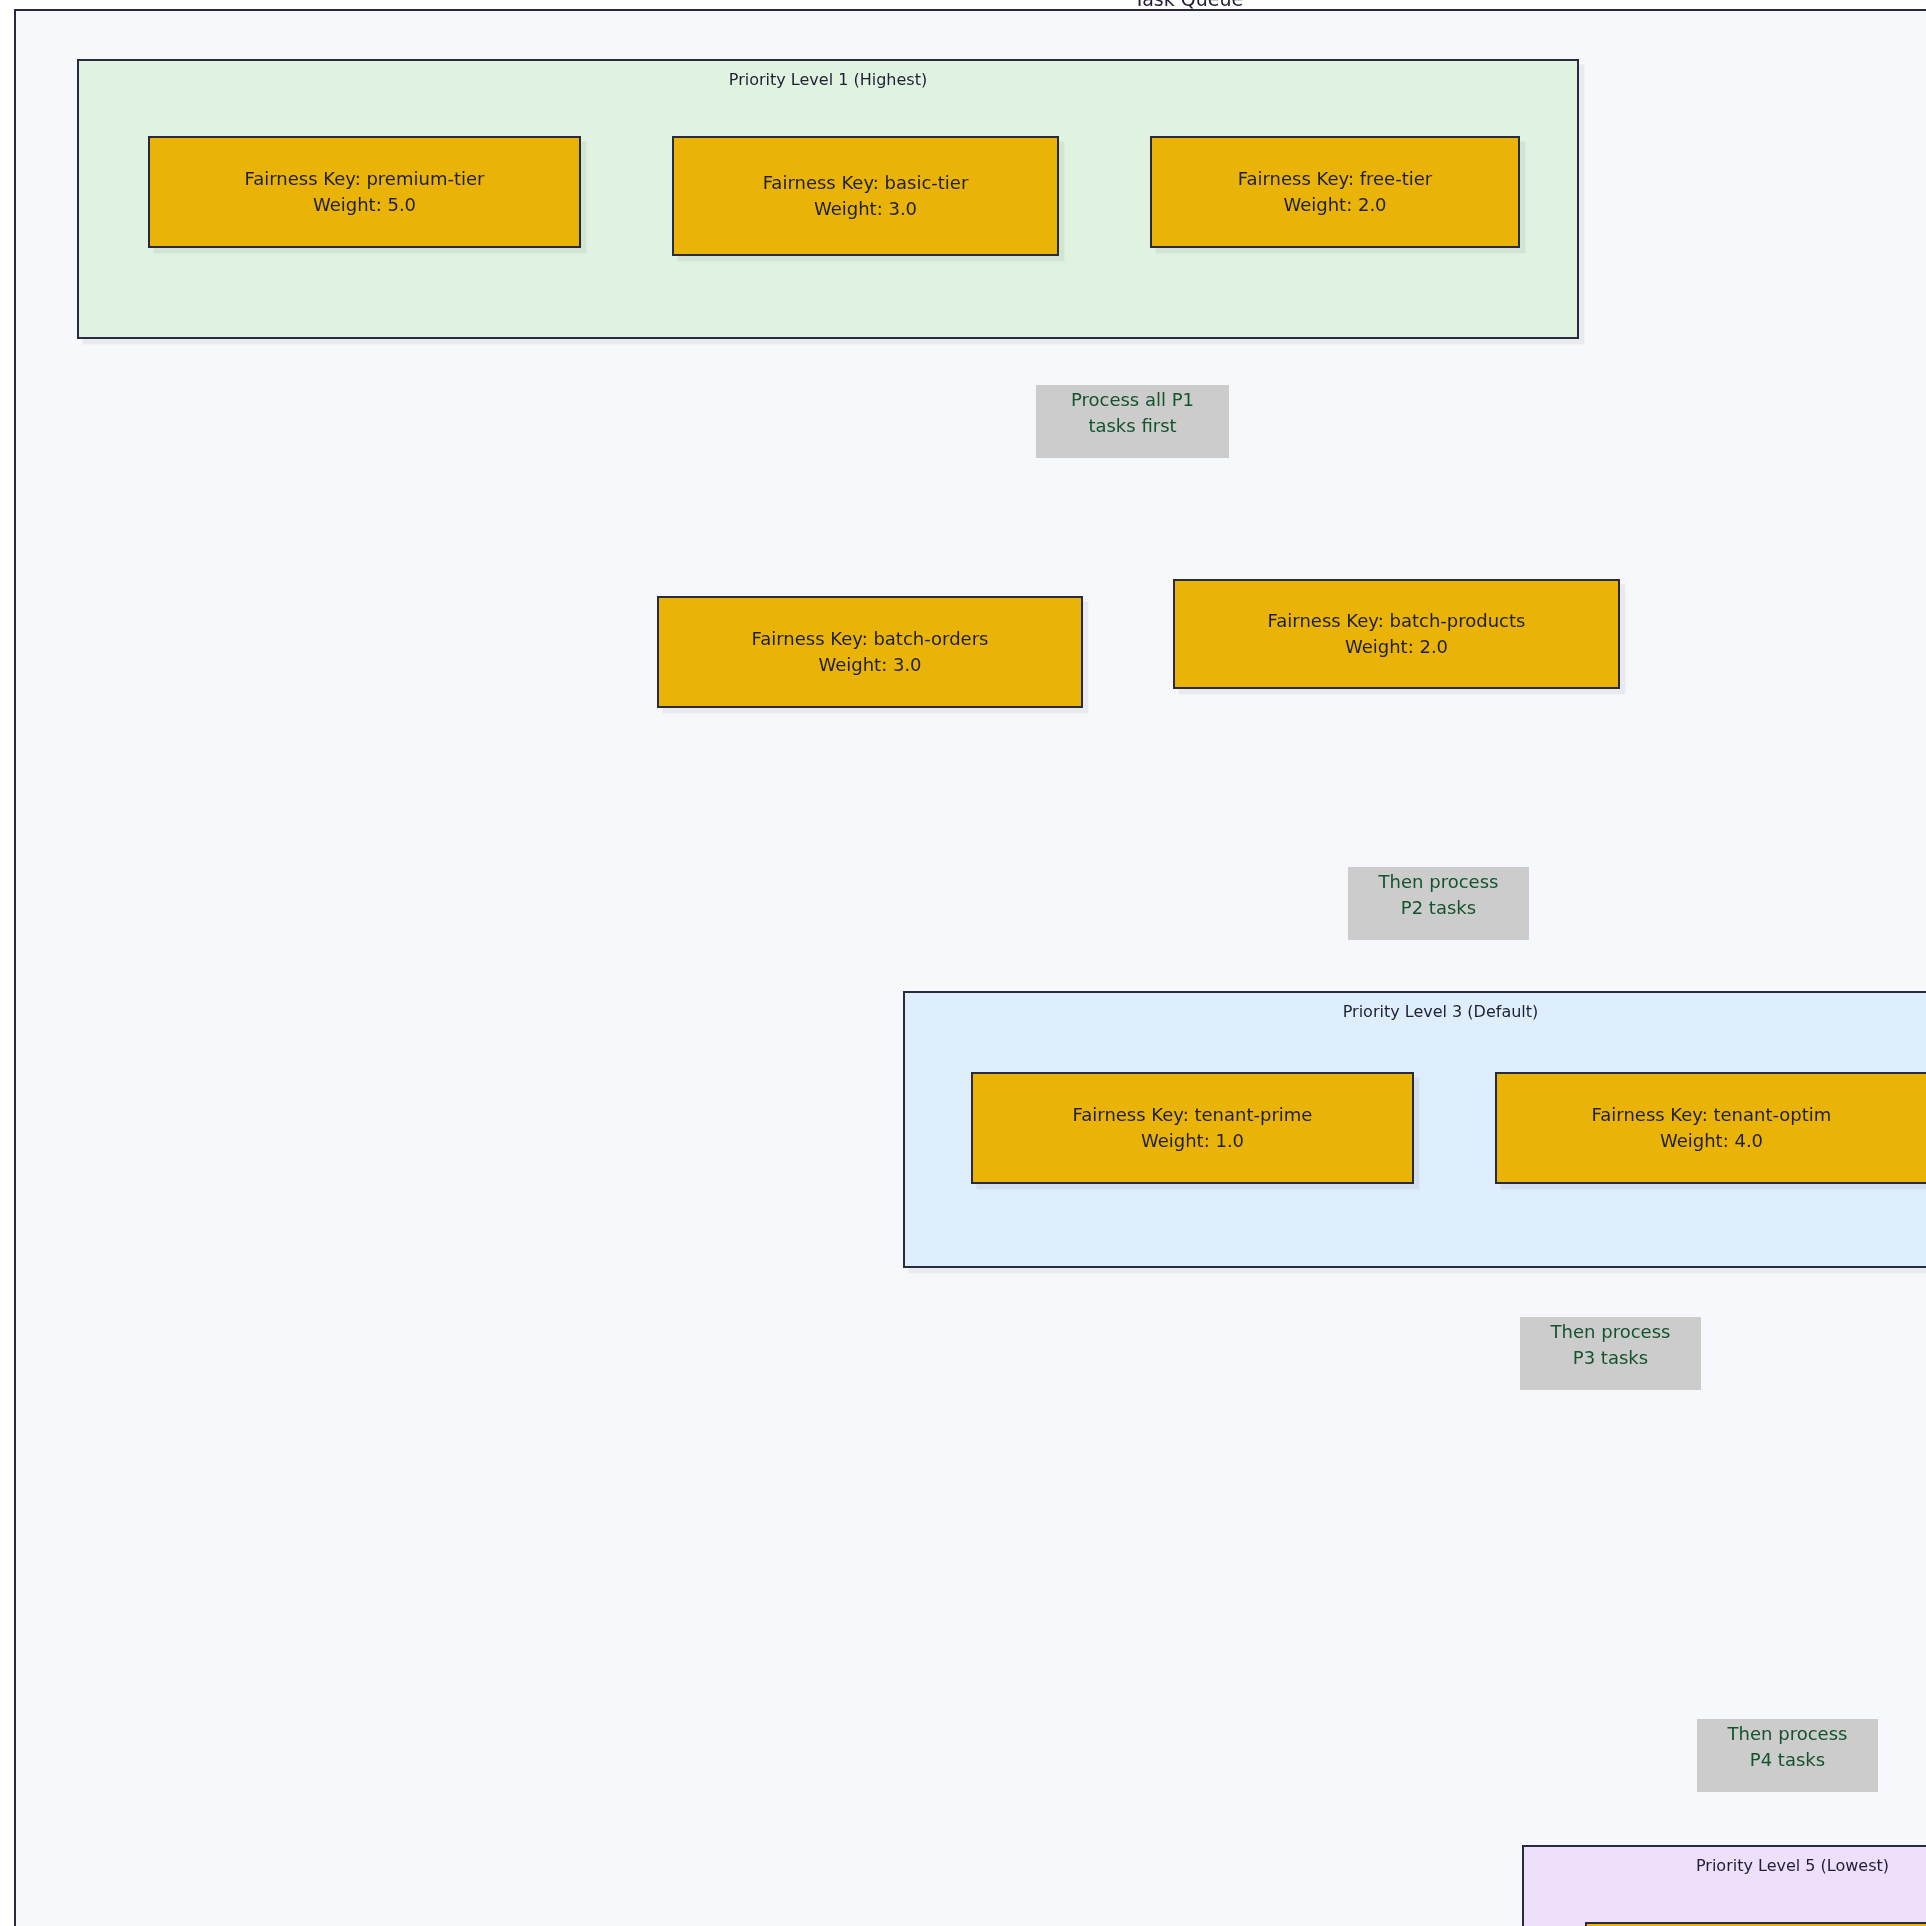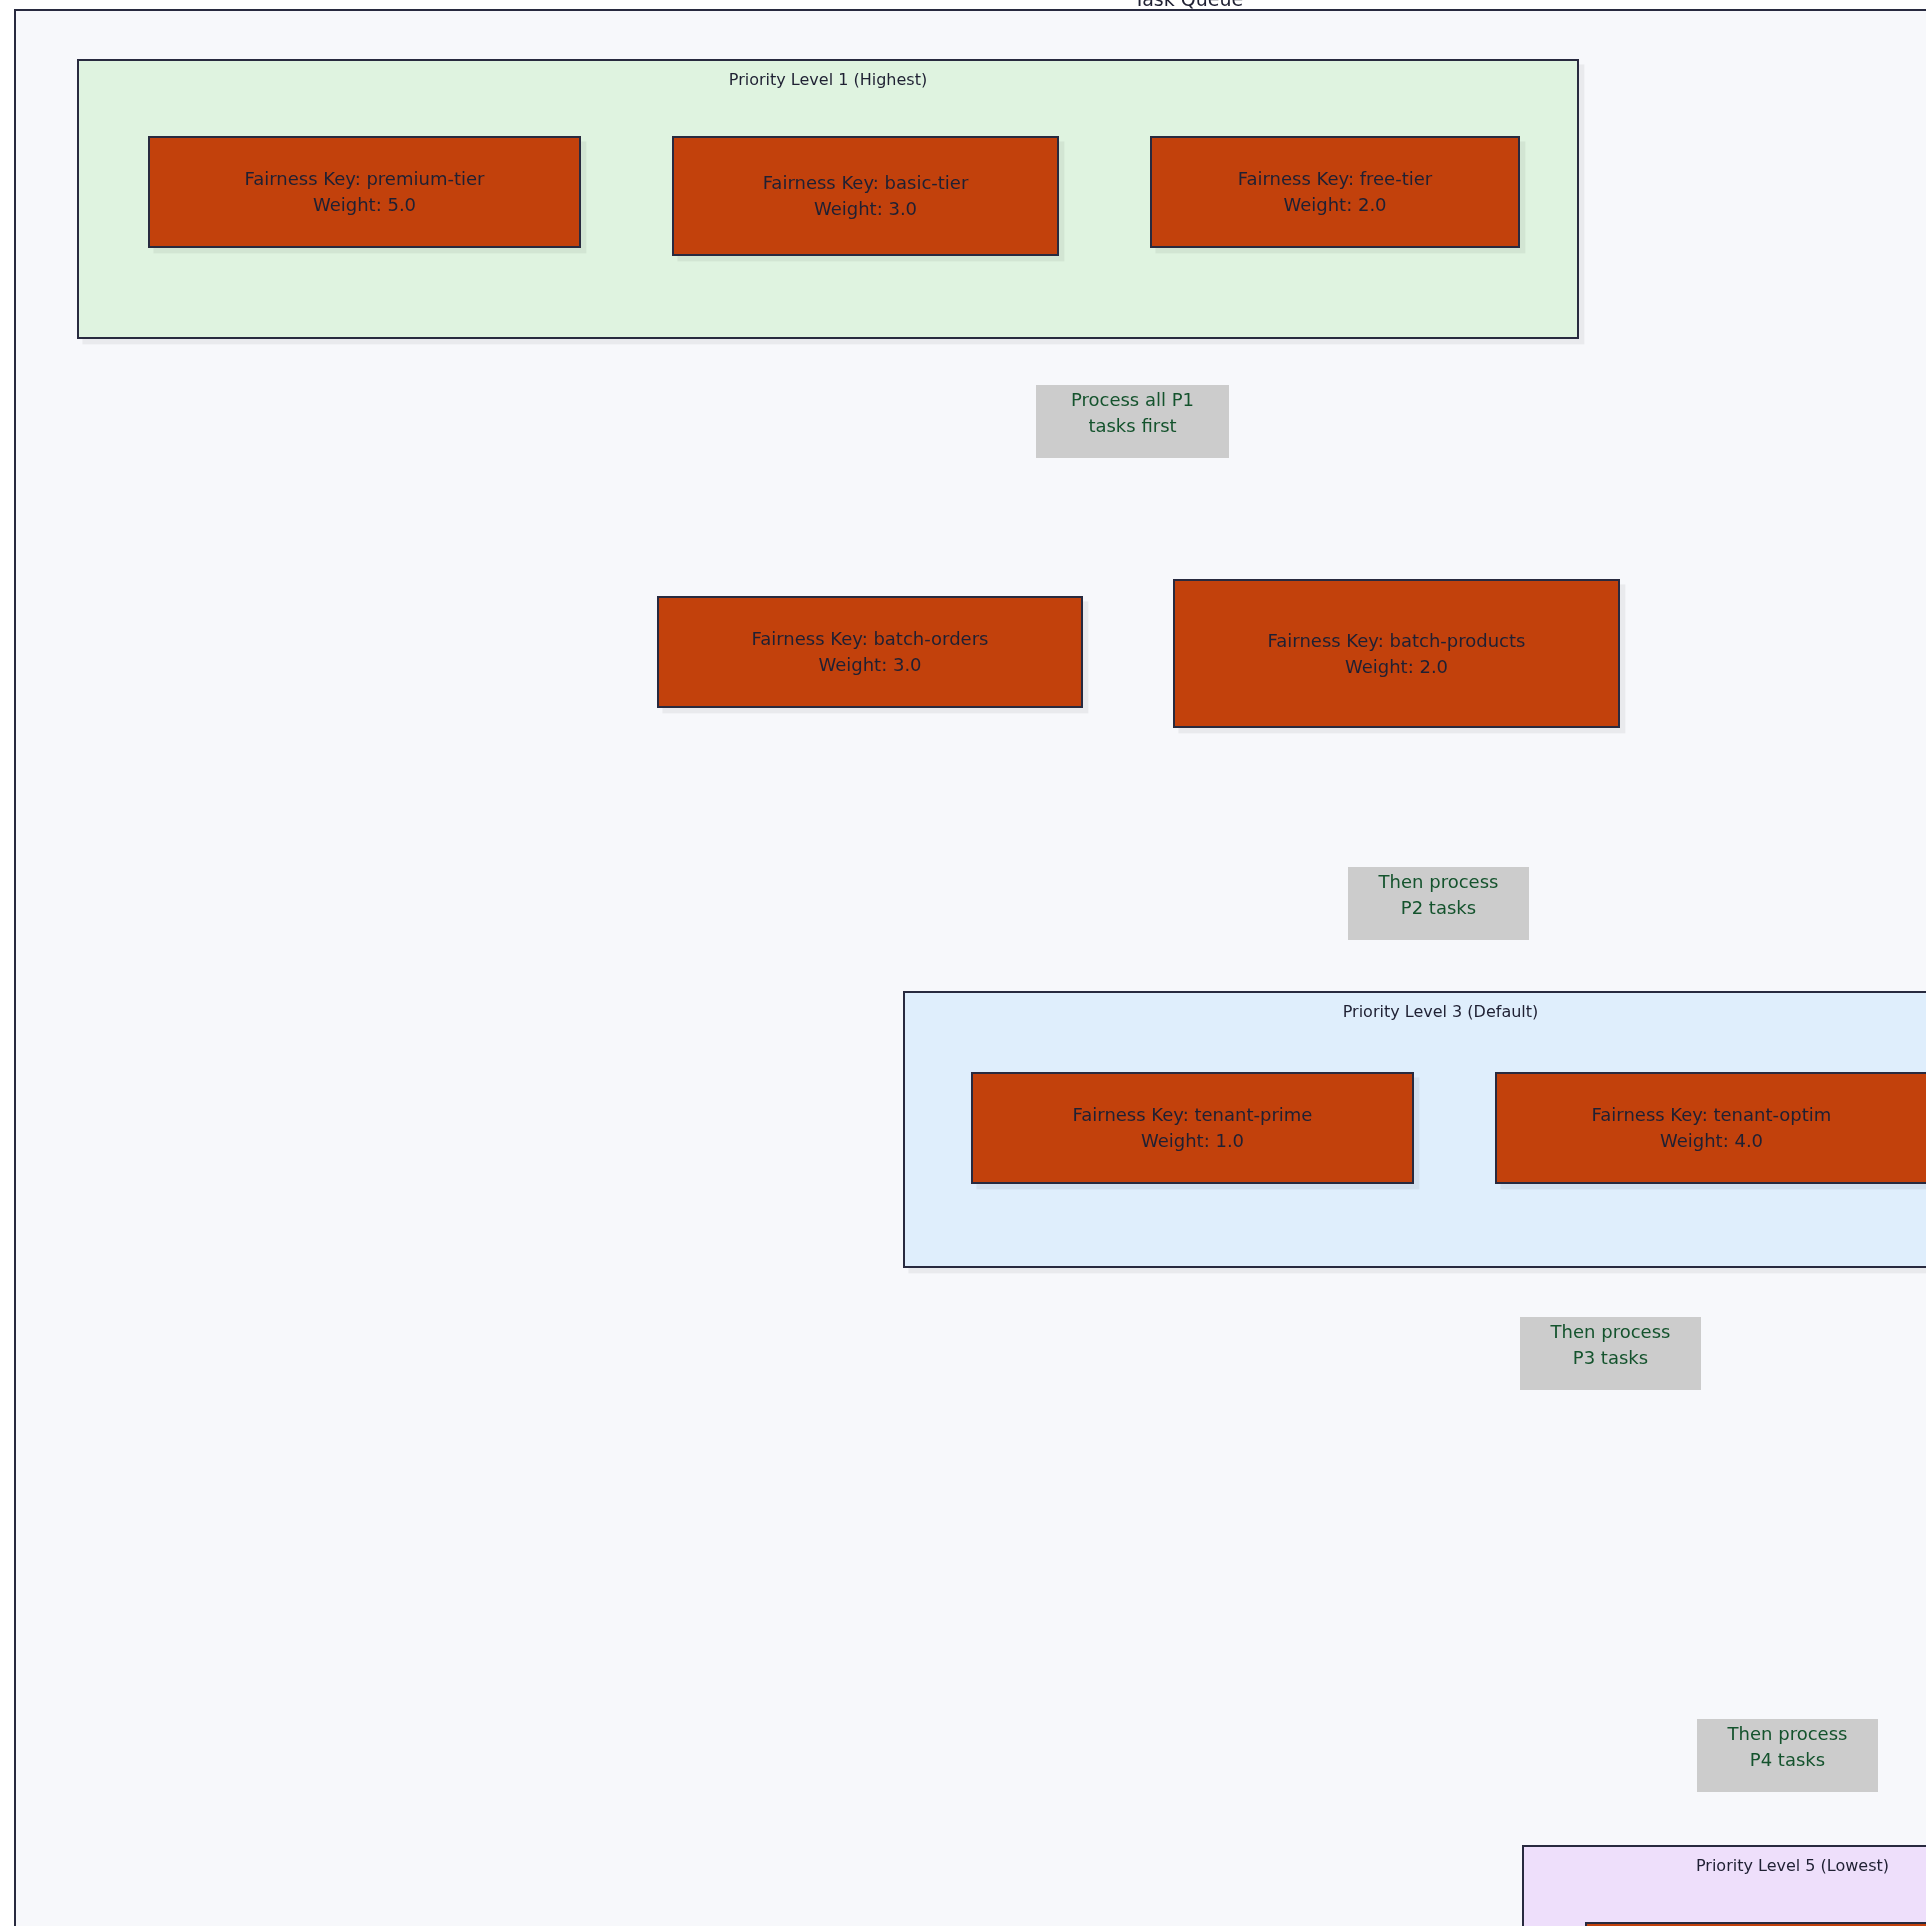--- a/index.html
+++ b/index.html
@@ -15,21 +15,21 @@
   #task-queue{left:13.5px;top:8.5px;width:2350px;height:2108px;background:#f7f8fb;}
   #task-queue > .cluster-title{top:-23px;}
 
   
   .plevel{position:absolute;box-sizing:border-box;border:2.7px solid #282a3f;
       box-shadow:5.4px 5.4px 0 0 rgba(0,0,0,0.055);}
   .plevel > .ptitle{position:absolute;top:9.2px;left:0;width:100%;text-align:center;
       color:#1f2033;font-size:16px;white-space:nowrap;}
 
   
-  .keynode{position:absolute;box-sizing:border-box;background:#c2410c;border:2.7px solid #282a3f;
+  .keynode{position:absolute;box-sizing:border-box;background:#eab308;border:2.7px solid #282a3f;
       display:flex;flex-direction:column;align-items:center;justify-content:center;
       color:#1f2033;font-size:18px;line-height:1.42;text-align:center;
       box-shadow:5.4px 5.4px 0 0 rgba(0,0,0,0.055);}
   .keynode .ln{display:block;white-space:nowrap;}
   .keynode.wrap .ln{white-space:normal;}
 
   
   .elabel{position:absolute;box-sizing:border-box;background:#cccccc;
       color:#14532d;font-size:18px;line-height:1.42;text-align:center;
       padding:2.3px 3.9px;white-space:nowrap;}
@@ -98,21 +98,21 @@
 
   <div class="elabel" style="left:1036px;top:385px;width:193px;height:73px;">
     <span class="ln">Process all P1</span>
     <span class="ln">tasks first</span>
   </div>
 
   <div class="keynode" style="left:657px;top:596px;width:426px;height:112px;">
     <span class="ln">Fairness Key: batch-orders</span>
     <span class="ln">Weight: 3.0</span>
   </div>
-  <div class="keynode wrap" style="left:1173px;top:579px;width:447px;height:149px;">
+  <div class="keynode wrap" style="left:1173px;top:579px;width:447px;height:110px;">
     <span class="ln">Fairness Key: batch-products</span>
     <span class="ln">Weight: 2.0</span>
   </div>
 
   <div class="elabel" style="left:1348px;top:867px;width:181px;height:73px;">
     <span class="ln">Then process</span>
     <span class="ln">P2 tasks</span>
   </div>
 
   <div class="plevel" id="p3" style="left:903px;top:991px;width:1075px;height:277px;background:#dfeefc;">

